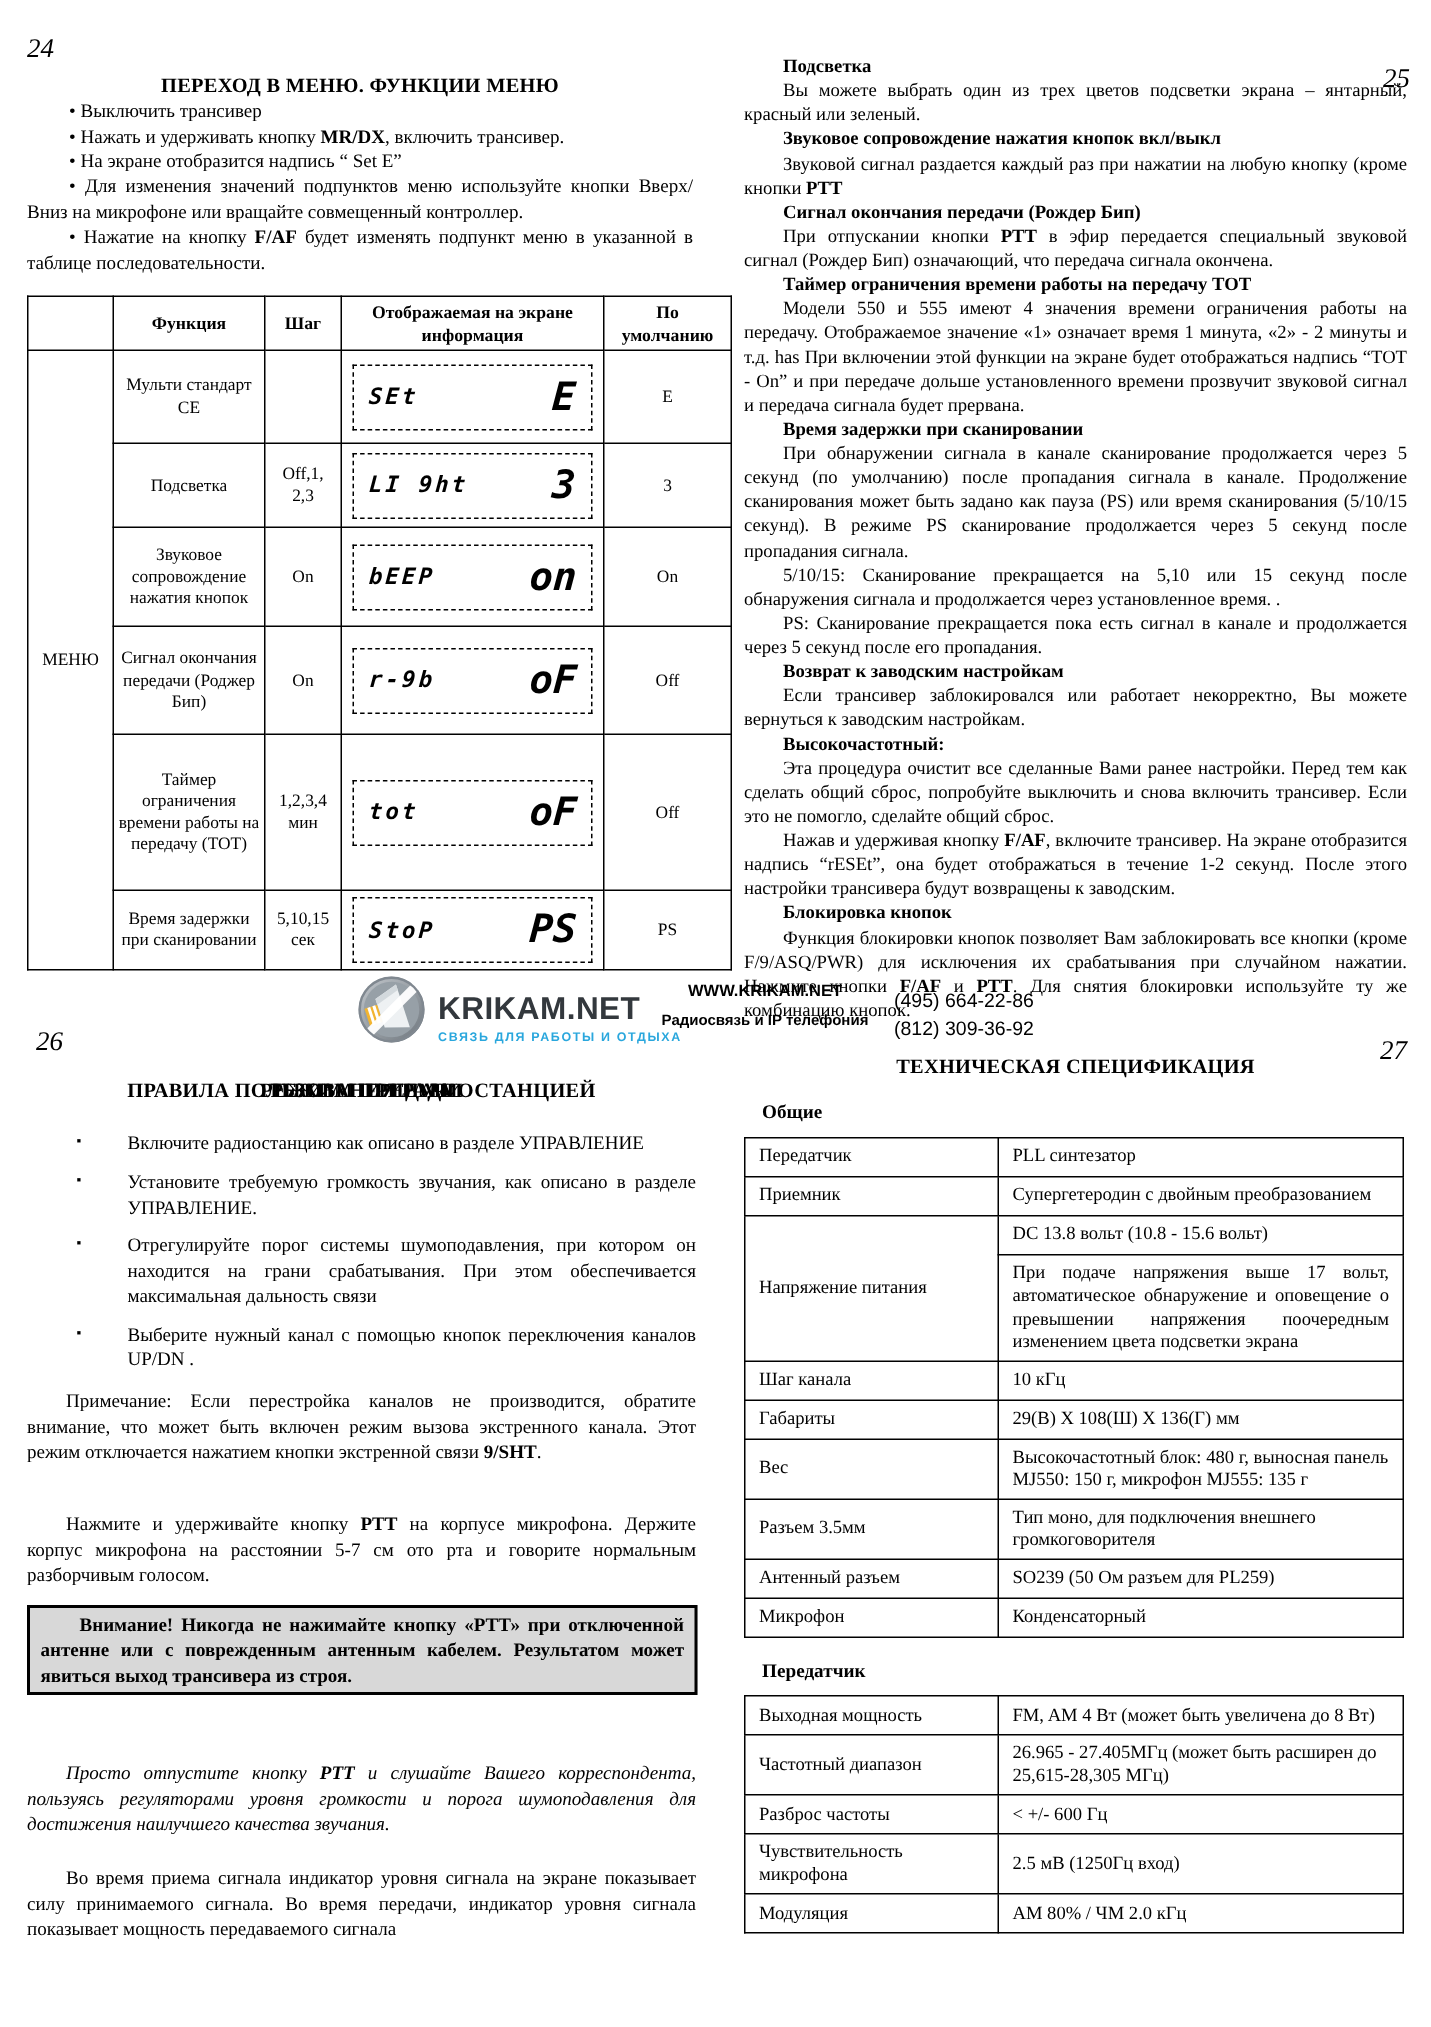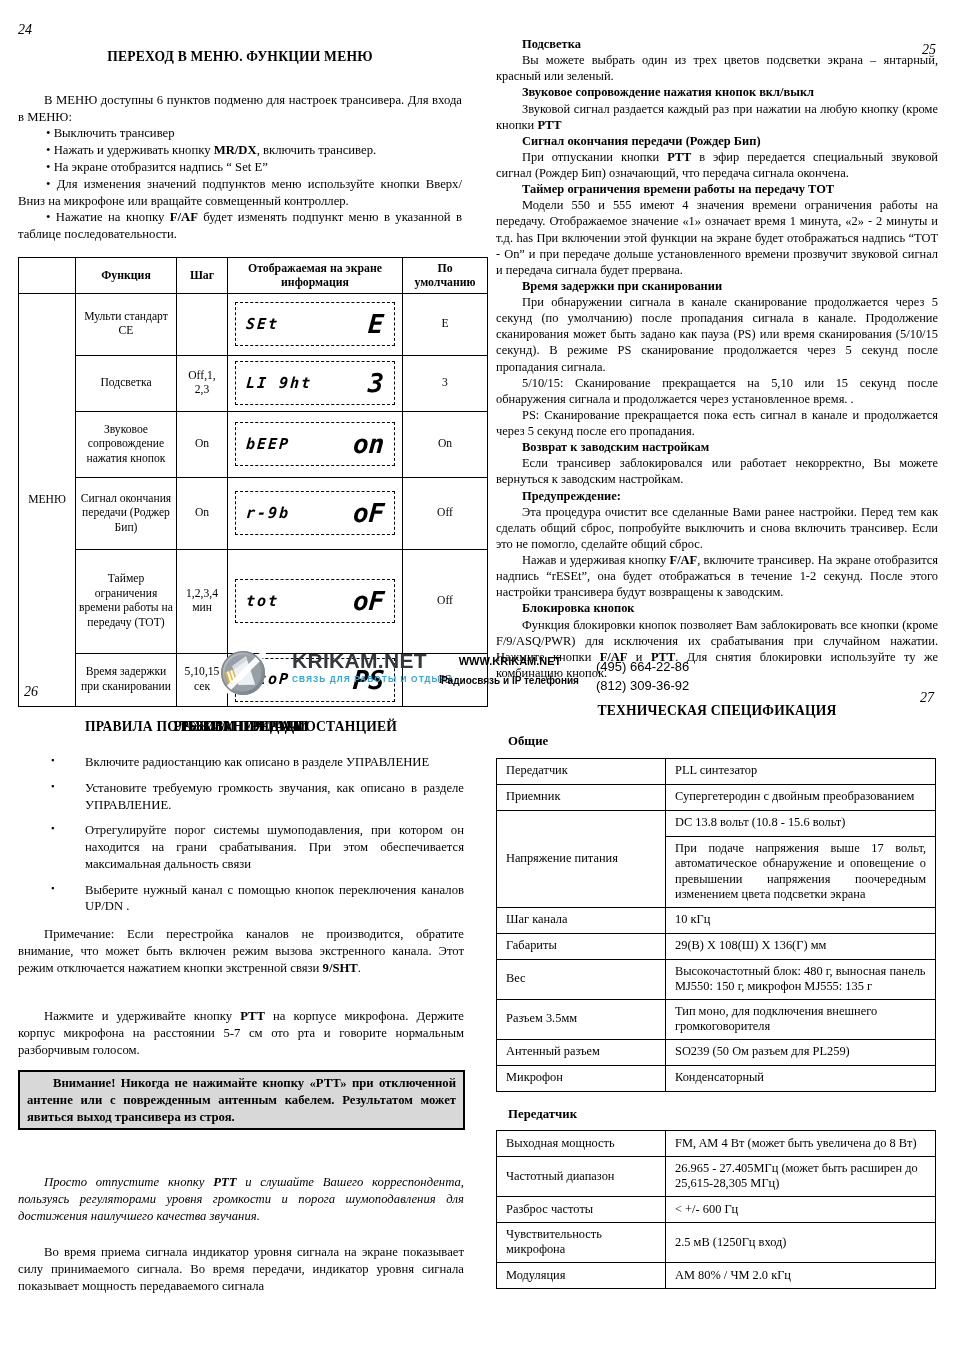--- a/index.html
+++ b/index.html
@@ -1,18 +1,18 @@
 <!DOCTYPE html>
 <html><head>
 <meta charset="utf-8">
 <style>
   html,body{margin:0;padding:0;background:#ffffff;}
   body{width:954px;height:1351px;position:relative;font-family:"Liberation Serif",serif;color:#000;}
   .sheet{position:absolute;inset:0;overflow:hidden;}
-  .num{position:absolute;font-style:italic;font-size:14px;}
+  .num{position:absolute;font-style:italic;font-size:18px;}
   
   .jp{text-align:justify;text-indent:26px;margin:0;}
   .sh{font-weight:bold;text-indent:26px;margin:0;}
   .ttl{font-weight:bold;text-align:center;font-size:13.6px;letter-spacing:.2px;}
   
   .q24{position:absolute;left:18px;top:48px;width:444px;font-size:12.7px;line-height:1.32;}
   .q25{position:absolute;left:496px;top:36px;width:442px;font-size:12.45px;line-height:1.295;}
   .q26{position:absolute;left:18px;top:714px;width:446px;height:600px;font-size:12.7px;line-height:1.32;}
   .q27{position:absolute;left:496px;top:696px;width:442px;font-size:12.4px;line-height:1.27;}
   
@@ -21,21 +21,21 @@
   .menu-table{border-collapse:collapse;margin-top:14px;width:446px;table-layout:fixed;font-size:11.6px;line-height:1.25;}
   .menu-table th,.menu-table td{border:1.4px solid #000;text-align:center;vertical-align:middle;padding:2px 3px;}
   .menu-table th{font-weight:bold;font-size:11.8px;}
   .c-grp{width:50px;}.c-f{width:94px;}.c-s{width:44px;}.c-l{width:168px;}.c-d{width:78px;margin-top:44px;}
   .tr-h{height:36px;}
   .tr0{height:62px;}.tr1{height:56px;}.tr2{height:66px;}.tr3{height:72px;}.tr4{height:104px;}.tr5{height:52px;}
   .lcd{border:1.3px dashed #000;height:42px;margin:2px 4px;display:flex;align-items:center;justify-content:space-between;padding:0 10px;background:#fff;}
   .lcd .lbl{font-family:"DejaVu Sans Mono",monospace;font-weight:bold;font-style:italic;font-size:15px;letter-spacing:2px;transform:skewX(-4deg);}
   .lcd .val{font-family:"DejaVu Sans Mono",monospace;font-weight:bold;font-style:italic;font-size:26px;transform:skewX(-4deg);}
   
-  .logo{position:absolute;left:220px;top:650px;display:flex;align-items:flex-start;font-family:"Liberation Sans",sans-serif;gap:18px;}
+  .logo{position:absolute;left:238px;top:650px;display:flex;align-items:flex-end;font-family:"Liberation Sans",sans-serif;}
   .logo-txt{margin-left:8px;}
   .logo-name{font-weight:bold;font-size:21px;color:#33383d;letter-spacing:.3px;line-height:1;}
   .logo-tag{font-weight:bold;font-size:8.3px;color:#2aa7dd;letter-spacing:1.1px;margin-top:3px;}
   .band-site{position:absolute;left:430px;top:655px;width:160px;text-align:center;font-family:"Liberation Sans",sans-serif;font-weight:bold;font-size:11px;}
   .band-line{position:absolute;left:430px;top:675px;width:160px;text-align:center;font-family:"Liberation Sans",sans-serif;font-weight:bold;font-size:10px;}
   .band-phones{position:absolute;left:596px;top:658px;font-family:"Liberation Sans",sans-serif;font-weight:normal;font-size:13px;line-height:1.45;}
   
   .q26 .ttl{position:absolute;left:0;top:4px;width:100%;}
   .bullets26{position:absolute;left:0;top:40px;width:446px;}
   .b26{position:relative;padding-left:67px;margin-bottom:9px;}
@@ -62,21 +62,20 @@
 
 <div class="sheet">
 
   <span class="num" style="left:18px;top:22px;">24</span>
   <span class="num" style="left:922px;top:18px;margin-top:24px;">25</span>
   <span class="num" style="left:24px;top:684px;">26</span>
   <span class="num" style="left:920px;top:690px;">27</span>
 
   <div class="q24">
     <div class="ttl">ПЕРЕХОД В МЕНЮ. ФУНКЦИИ МЕНЮ</div>
-    <p class="jp intro">В МЕНЮ доступны 6 пунктов подменю для настроек трансивера. Для входа в МЕНЮ:</p>
     <div class="b24"><span>• </span><span><span>Выключить трансивер</span></span></div>
     <div class="b24"><span>• </span><span><span>Нажать и удерживать кнопку </span><b>MR/DX</b><span>, включить трансивер.</span></span></div>
     <div class="b24"><span>• </span><span><span>На экране отобразится надпись “ Set E”</span></span></div>
     <div class="b24"><span>• </span><span><span>Для изменения значений подпунктов меню используйте кнопки Вверх/Вниз на микрофоне или вращайте совмещенный контроллер.</span></span></div>
     <div class="b24"><span>• </span><span><span>Нажатие на кнопку </span><b>F/AF</b><span> будет изменять подпункт меню в указанной в таблице последовательности.</span></span></div>
 
     <table class="menu-table">
       <tbody>
           <tr class="tr-h">
         <th class="c-grp"></th>
@@ -164,21 +163,21 @@
     <div class="sh">Сигнал окончания передачи (Рождер Бип)</div>
     <p class="jp"><span>При отпускании кнопки </span><b>PTT</b><span> в эфир передается специальный звуковой сигнал (Рождер Бип) означающий, что передача сигнала окончена.</span></p>
     <div class="sh">Таймер ограничения времени работы на передачу ТОТ</div>
     <p class="jp"><span>Модели 550 и 555 имеют 4 значения времени ограничения работы на передачу. Отображаемое значение «1» означает время 1 минута, «2» - 2 минуты и т.д. has При включении этой функции на экране будет отображаться надпись “ТОТ - On” и при передаче дольше установленного времени прозвучит звуковой сигнал и передача сигнала будет прервана.</span></p>
     <div class="sh">Время задержки при сканировании</div>
     <p class="jp"><span>При обнаружении сигнала в канале сканирование продолжается через 5 секунд (по умолчанию) после пропадания сигнала в канале. Продолжение сканирования может быть задано как пауза (PS) или время сканирования (5/10/15 секунд). В режиме PS сканирование продолжается через 5 секунд после пропадания сигнала.</span></p>
     <p class="jp"><span>5/10/15: Сканирование прекращается на 5,10 или 15 секунд после обнаружения сигнала и продолжается через установленное время. .</span></p>
     <p class="jp"><span>PS: Сканирование прекращается пока есть сигнал в канале и продолжается через 5 секунд после его пропадания.</span></p>
     <div class="sh">Возврат к заводским настройкам</div>
     <p class="jp"><span>Если трансивер заблокировался или работает некорректно, Вы можете вернуться к заводским настройкам.</span></p>
-    <div class="sh">Предупреждение:</div>
+    <div class="sh">Высокочастотный:</div>
     <p class="jp"><span>Эта процедура очистит все сделанные Вами ранее настройки. Перед тем как сделать общий сброс, попробуйте выключить и снова включить трансивер. Если это не помогло, сделайте общий сброс.</span></p>
     <p class="jp"><span>Нажав и удерживая кнопку </span><b>F/AF</b><span>, включите трансивер. На экране отобразится надпись “rESEt”, она будет отображаться в течение 1-2 секунд. После этого настройки трансивера будут возвращены  к заводским.</span></p>
     <div class="sh">Блокировка кнопок</div>
     <p class="jp"><span>Функция блокировки кнопок позволяет Вам заблокировать все кнопки (кроме F/9/ASQ/PWR) для исключения их срабатывания при случайном нажатии. Нажмите кнопки </span><b>F/AF</b><span> и </span><b>PTT</b><span>. Для снятия блокировки используйте ту же комбинацию кнопок.</span></p>
   </div>
 
   <div class="logo">
     <svg width="46" height="46" viewBox="0 0 46 46">
       <defs>
         <linearGradient id="gl" x1="0" y1="0" x2="1" y2="1">

